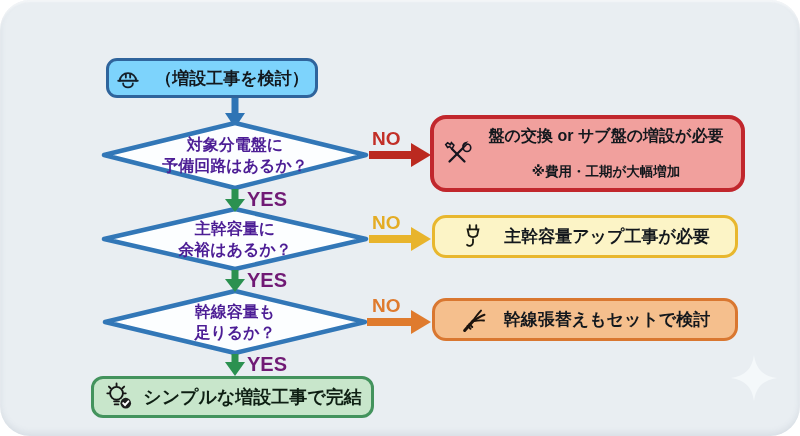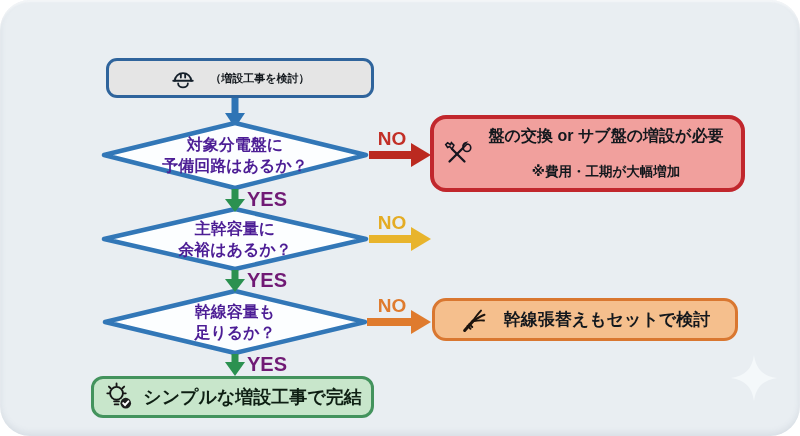--- a/index.html
+++ b/index.html
@@ -11,35 +11,35 @@
     position:absolute;inset:0;border-radius:30px;background:#e9eef2;
     box-shadow:inset 0 -3px 6px rgba(90,110,130,.12), inset 0 2px 2px rgba(255,255,255,.6);
   }
   .title{
     position:absolute;top:12px;left:0;right:0;text-align:center;
     font-size:23px;font-weight:800;color:#141414;letter-spacing:1px;
   }
   .overlay{position:absolute;left:0;top:0;}
   .label{position:absolute;font-weight:800;}
   .yes-label{font-size:20px;color:#701a75;}
-  .no-label{font-size:19px;width:40px;text-align:center;}
+  .no-label{font-size:19px;width:40px;text-align:left;}
   .no-red{color:#c22f27;}
   .no-yellow{color:#e4ac24;}
   .no-orange{color:#df7b2e;}
   .diamond-text{
     position:absolute;left:105px;width:260px;text-align:center;
     font-weight:800;font-size:16px;line-height:21px;color:#4c1d95;
   }
   .node{
     position:absolute;display:flex;align-items:center;justify-content:center;
     box-sizing:border-box;font-weight:800;color:#13181d;
   }
   .start-box{
-    left:106px;top:58px;width:268px;height:40px;gap:14px;
-    background:#e5e5e5;border:3px solid #2f649c;border-radius:11px;font-size:11px;
+    left:106px;top:58px;width:212px;height:40px;gap:14px;
+    background:#7dd3fc;border:3px solid #2f649c;border-radius:11px;font-size:17px;
   }
   .red-box{
     left:430px;top:115px;width:315px;height:77px;gap:7px;padding:0 8px;
     background:#f1a09d;border:4px solid #c1272d;border-radius:16px;
   }
   .red-box .lines{flex:1;text-align:center;}
   .red-box .l1{font-size:16px;}
   .red-box .l2{font-size:13.5px;margin-top:16px;}
   .yellow-box{
     left:432px;top:215px;width:306px;height:43px;gap:18px;
@@ -144,20 +144,30 @@
         <path d="M18 18 L8 8"></path>
         <path d="M8 8 l-2 -2 -1.5 0.8 L3 4.5 4.5 3 l2.3 1.5 0.7 -1.5 2 2z" stroke-width="1.3"></path>
       </svg>
     </span>
     <span class="lines">
       <div class="l1">盤の交換 or サブ盤の増設が必要</div>
       <div class="l2">※費用・工期が大幅増加</div>
     </span>
   </div>
 
+  <div class="node yellow-box">
+    <span class="icon">
+      <svg width="26" height="30" viewBox="0 0 24 26" fill="none" stroke="#1a1a12" stroke-width="1.7" stroke-linecap="round">
+        <path d="M9 2 v4 M15 2 v4"></path>
+        <path d="M7 6 h10 l-1.2 5.5 a4.8 4.3 0 0 1 -7.6 0z"></path>
+        <path d="M12 15 v3 a3.2 3.2 0 0 1 -5.5 2.2"></path>
+      </svg>
+    </span>
+    <span>主幹容量アップ工事が必要</span>
+  </div>
 
   <div class="node orange-box">
     <span class="icon">
       <svg width="28" height="28" viewBox="0 0 24 24" fill="none" stroke="#1c140e" stroke-width="1.7" stroke-linecap="round">
         <path d="M4 21 L11 13" stroke-width="2.6"></path>
         <path d="M11 13 C13 10 15 7 18 4"></path>
         <path d="M11 13 C14 11 17 9 21 7.5"></path>
         <path d="M11 13 C14 12.5 17.5 12 20.5 12.5"></path>
         <path d="M6.5 17 l2.5 2.5 M8 15.5 l2.5 2.5"></path>
       </svg>

